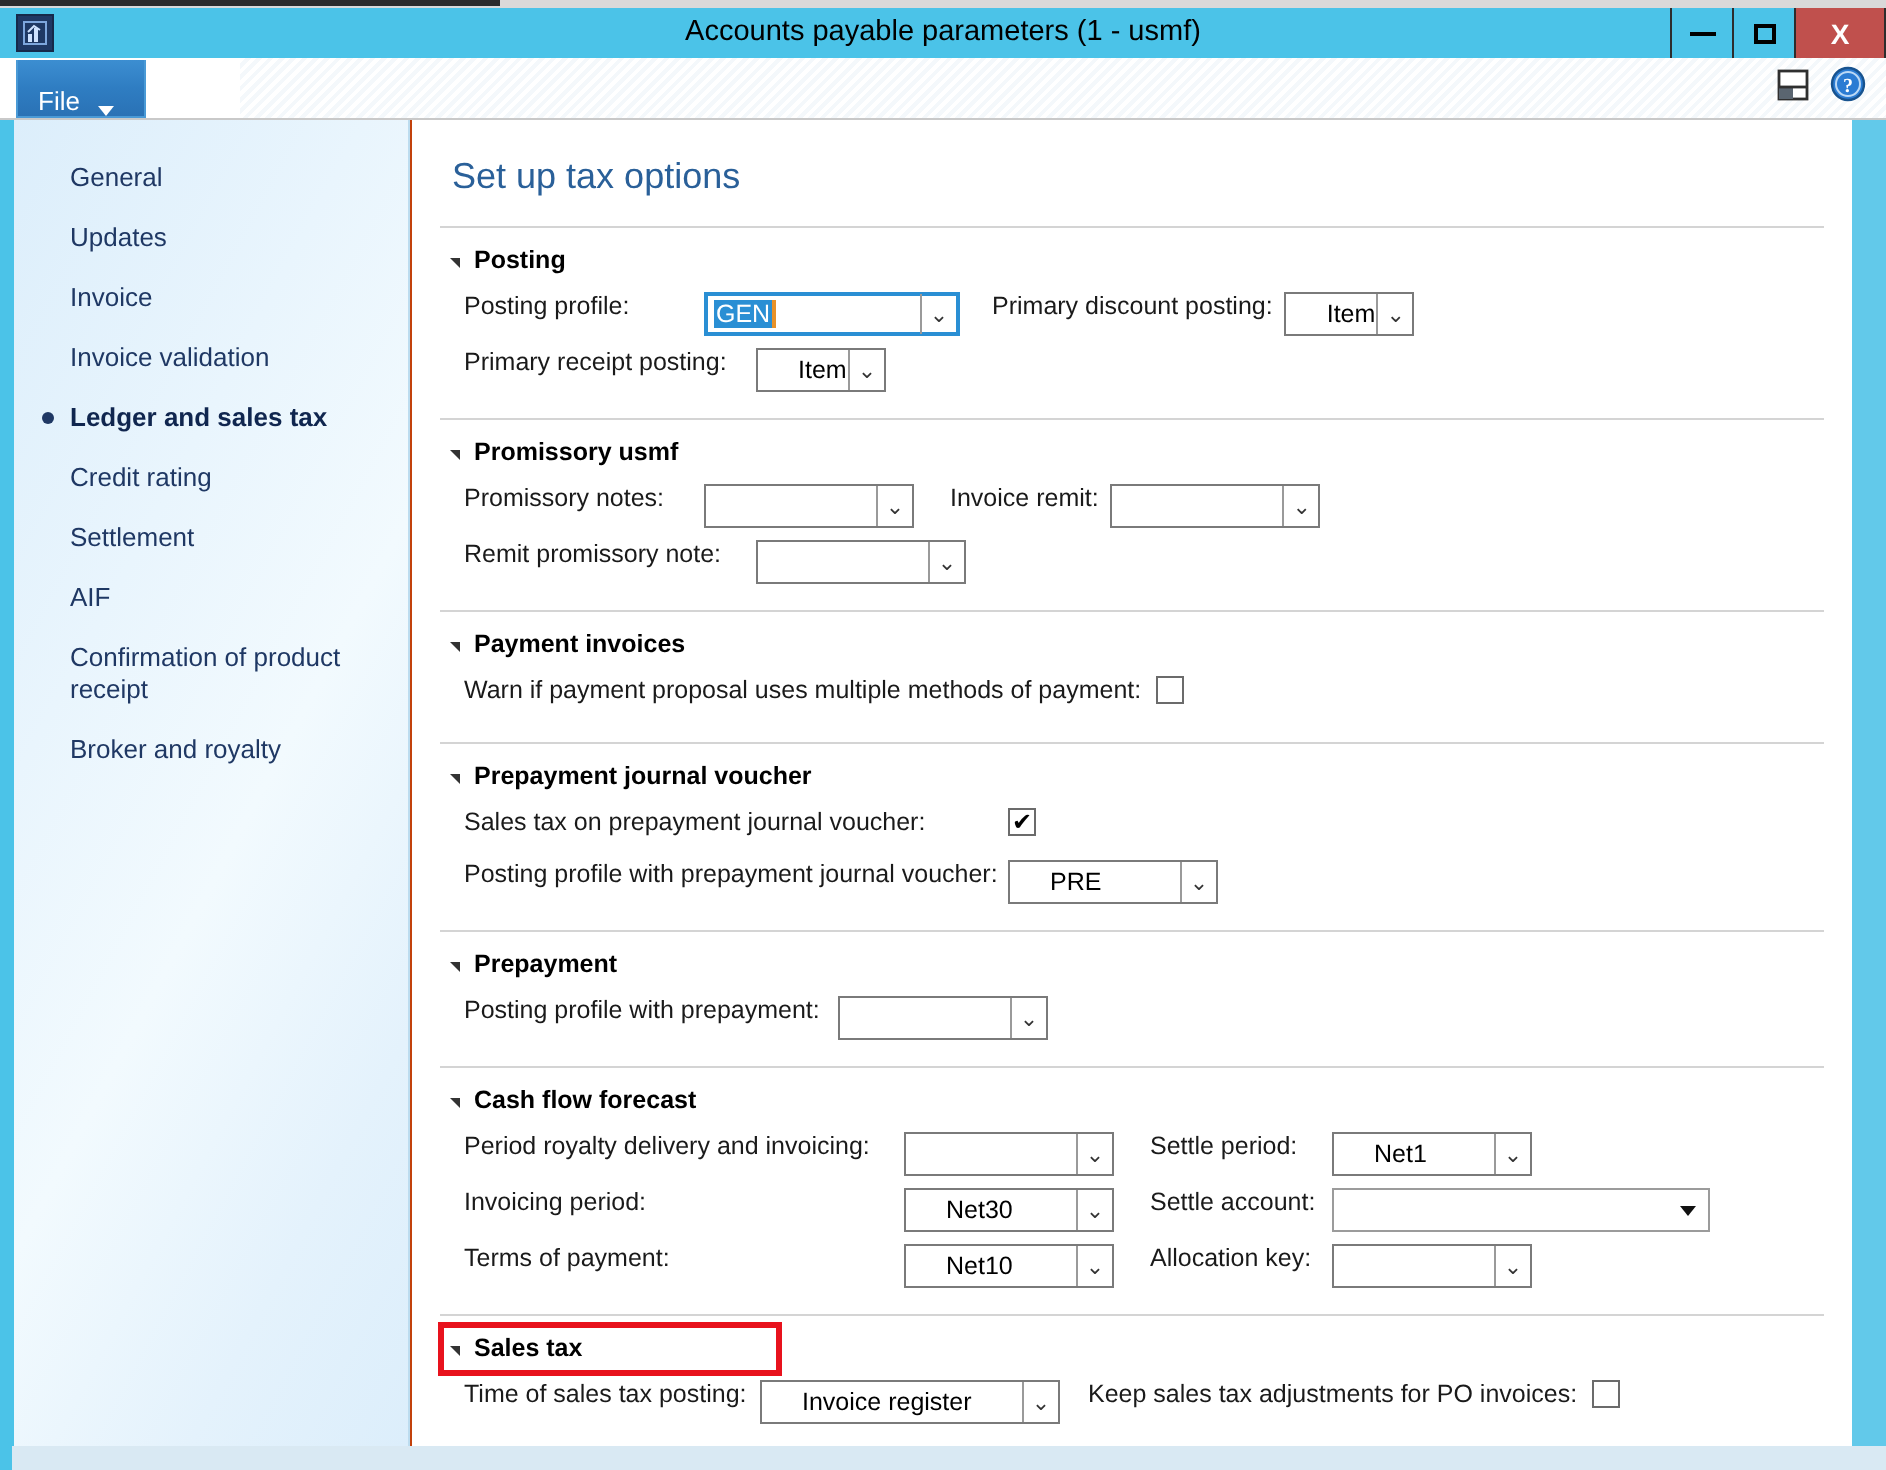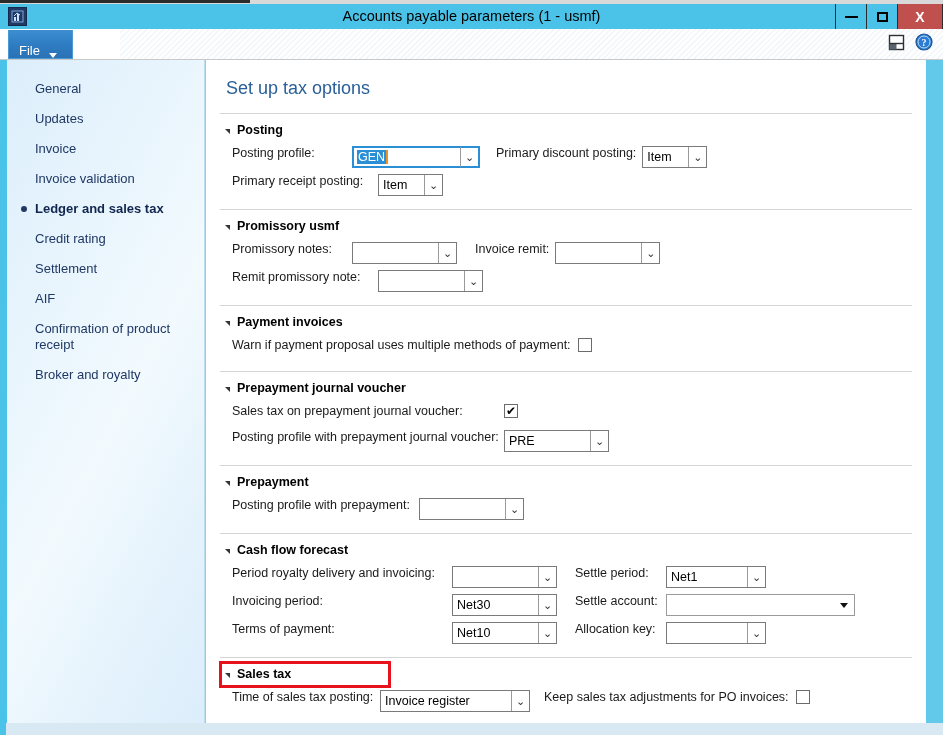--- a/index.html
+++ b/index.html
@@ -14,21 +14,21 @@
     color: #1a1a1a;
     overflow: hidden;
     position: relative;
   }
 
   
   #window {
     position: absolute;
     left: 0; top: 0;
     width: 943px; height: 735px;
-    background: #5eead4;
+    background: #c2410c;
   }
 
   
   .top-strip {
     position: absolute; left: 0; top: 0;
     width: 943px; height: 4px;
     background: #d9d9d9;
   }
   .top-strip-dark {
     position: absolute; left: 0; top: 0;
@@ -250,21 +250,21 @@
   
   .combo {
     height: 22px;
     border: 1px solid #7a7a7a;
     background: #ffffff;
     display: inline-flex;
     align-items: center;
     font-size: 12.5px;
     color: #000;
     position: relative;
-    padding-left: 4px;
+    padding-left: 20px;
   }
   .combo .ctext { flex: 1; overflow: hidden; white-space: nowrap; }
   .combo .carrow {
     width: 18px;
     height: 20px;
     border-left: 1px solid #9a9a9a;
     display: flex; align-items: center; justify-content: center;
     font-size: 10px;
     color: #222;
   }

